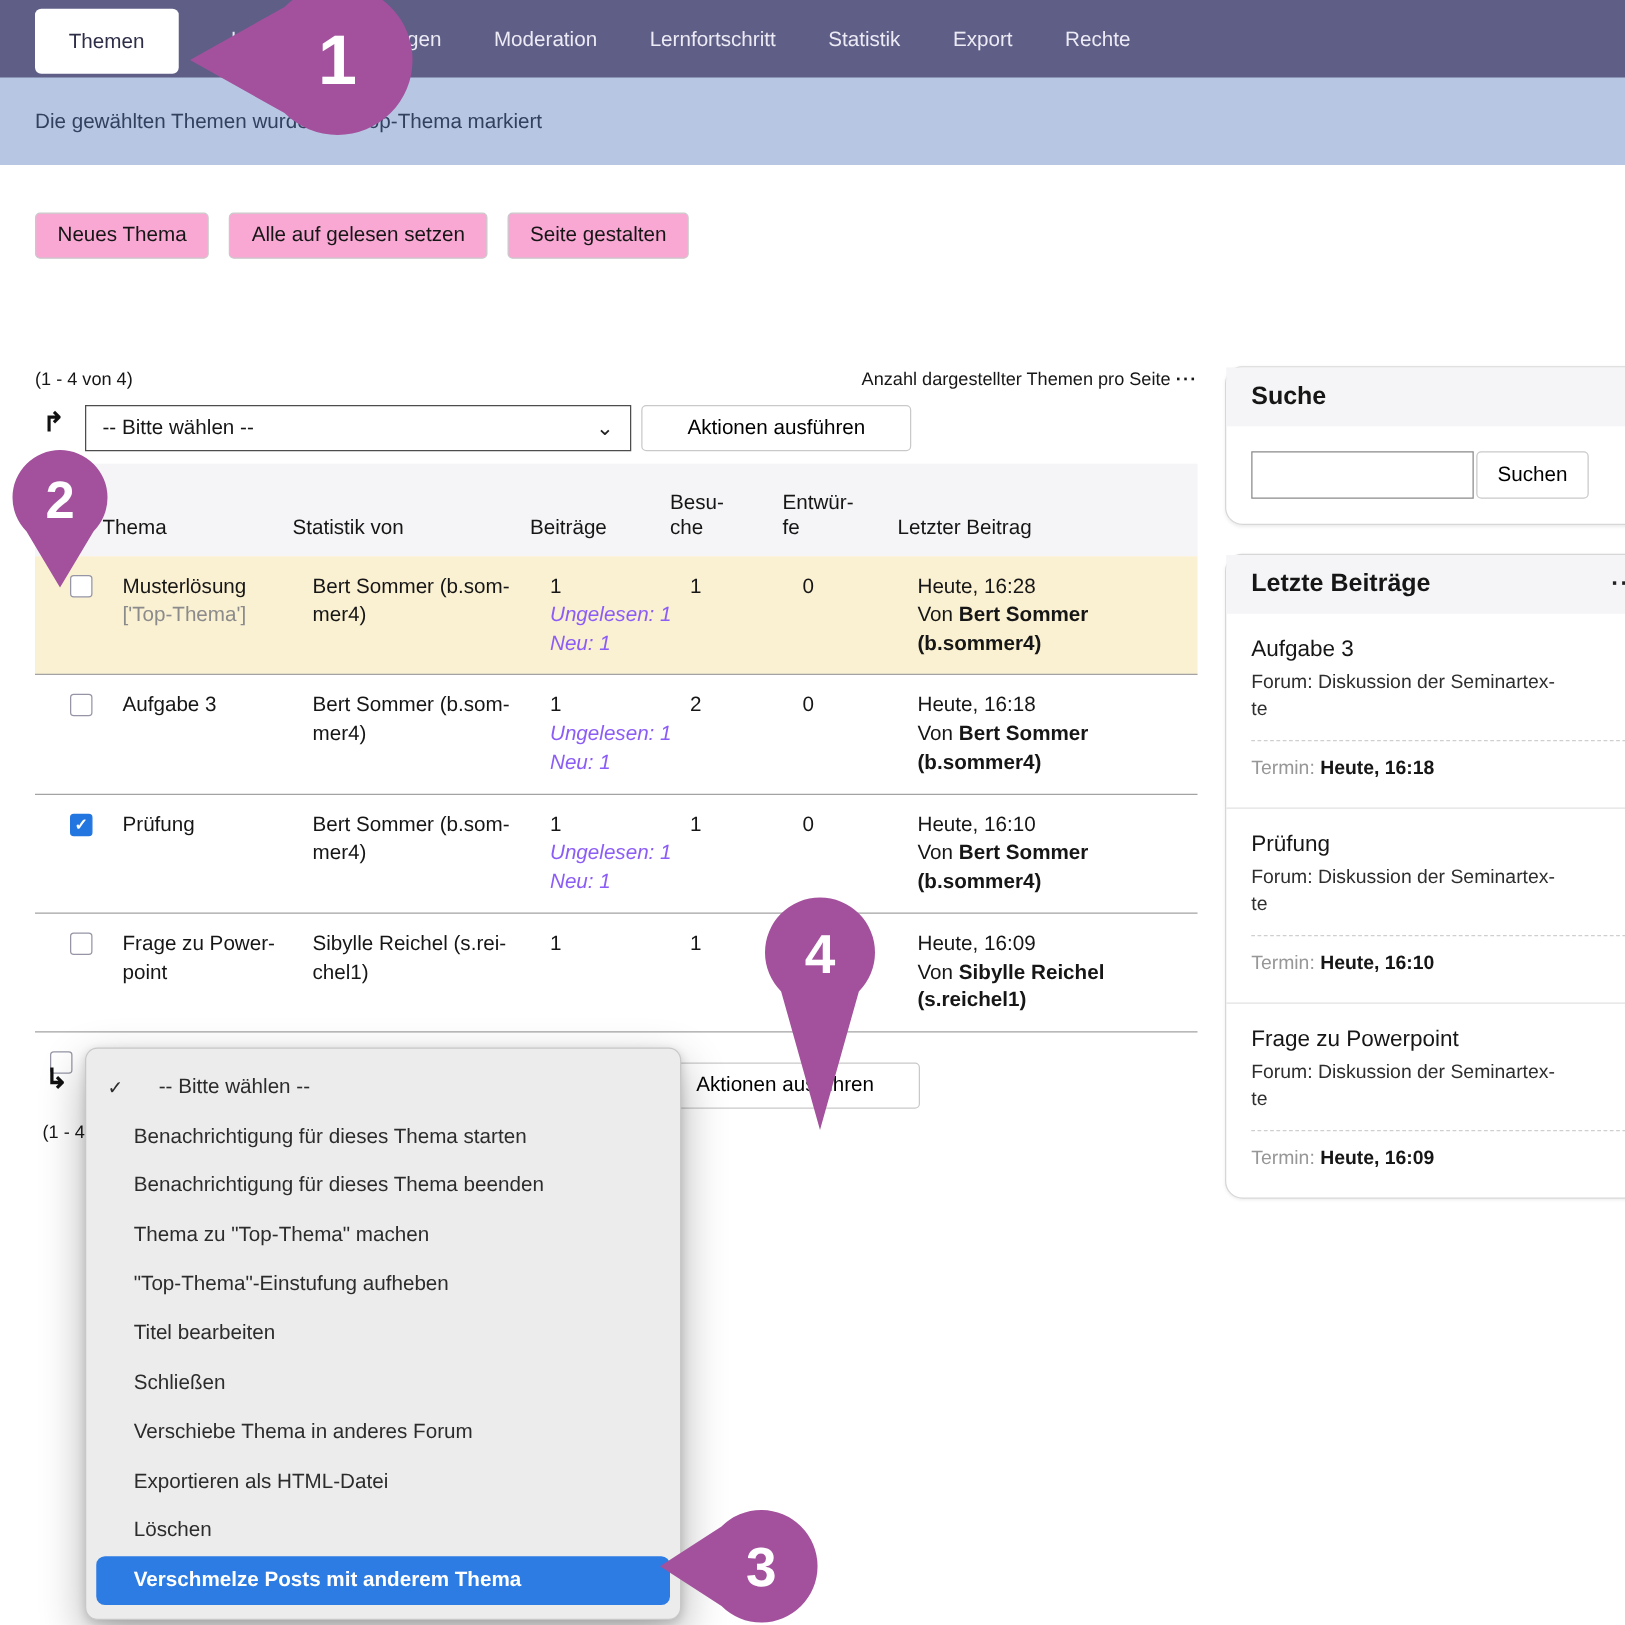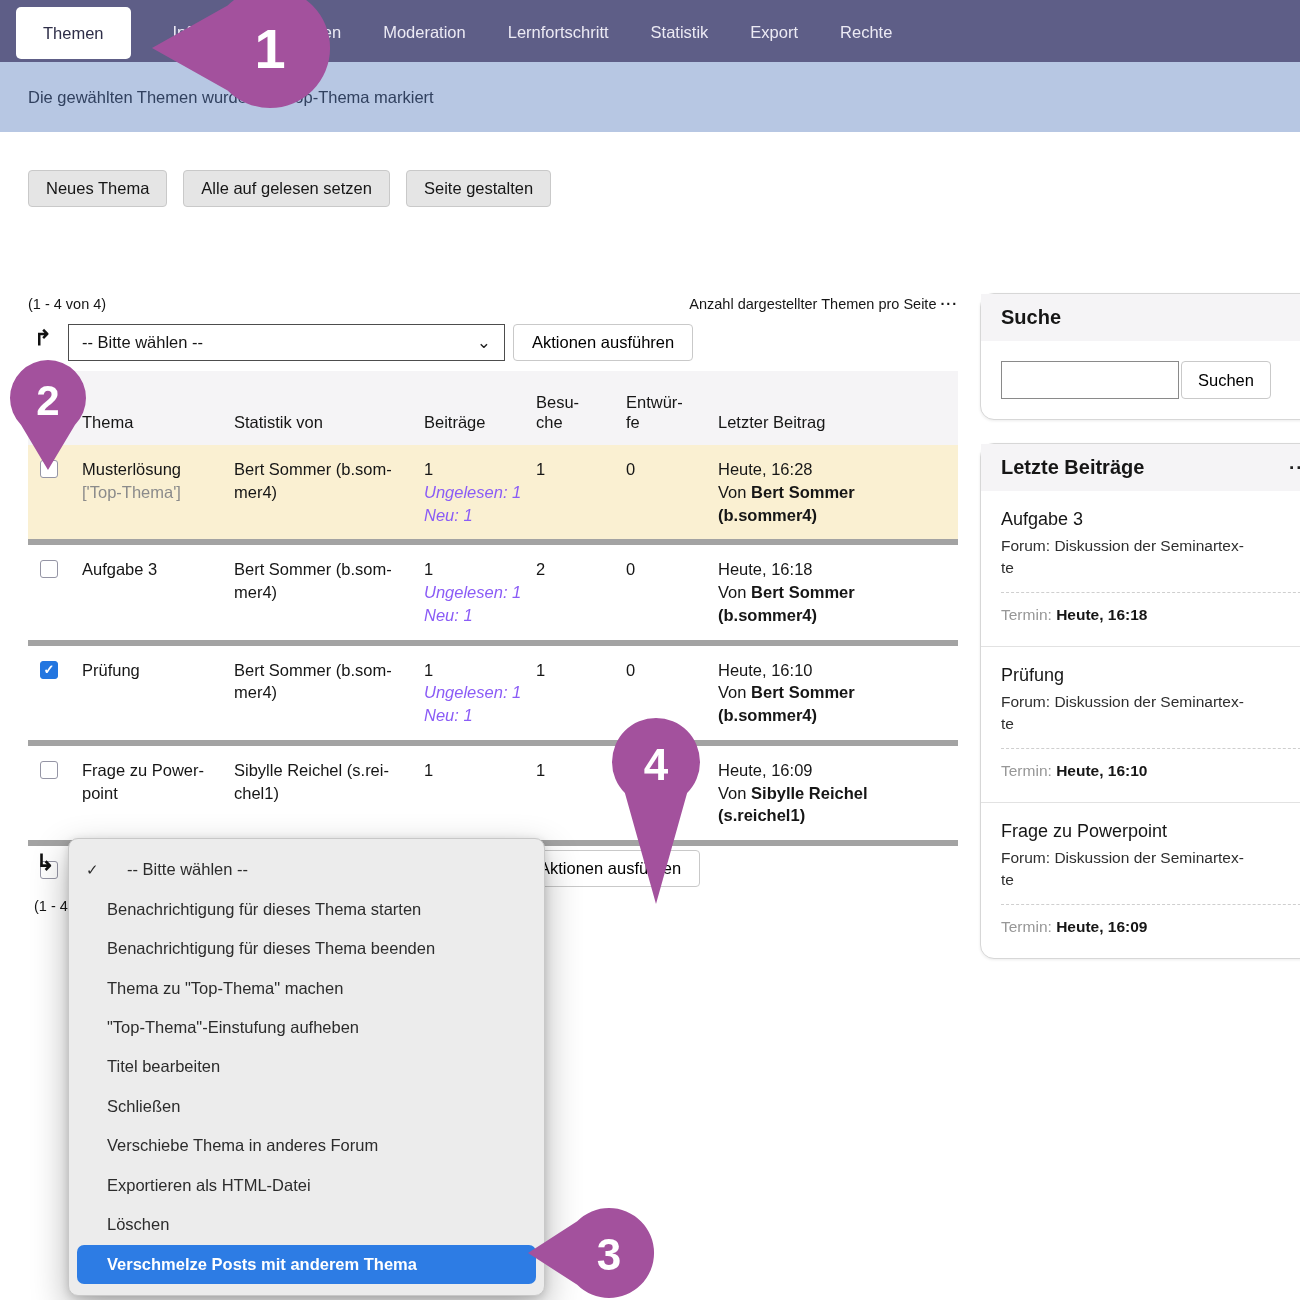--- a/index.html
+++ b/index.html
@@ -1,46 +1,46 @@
 <!DOCTYPE html>
 <html><head>
 <meta charset="utf-8">
 <style>
   html,body{margin:0;padding:0;}
   body{width:1300px;height:1300px;background:#fff;font-family:"Liberation Sans",sans-serif;color:#161616;overflow:hidden;}
   #page{position:relative;width:1300px;height:1300px;overflow:hidden;}
   .pre{white-space:pre-line;}
 
   
-  .nav{position:absolute;top:0;left:0;width:100%;height:64px;background:#5e5e87;display:flex;align-items:stretch;padding-left:16px;box-sizing:border-box;}
+  .nav{position:absolute;top:0;left:0;width:100%;height:64px;background:#5e5e87;display:flex;align-items:stretch;padding-left:28px;box-sizing:border-box;}
   .tab{display:flex;align-items:center;color:#eceaf4;font-size:16.5px;margin-right:42px;cursor:pointer;}
   .tab.active{background:#fff;color:#2e2e48;padding:0 27px;margin-top:7px;margin-bottom:5px;border-radius:5px;font-weight:400;}
 
   
   .banner{position:absolute;top:62px;left:0;width:100%;height:70px;background:#b7c7e3;color:#31415f;display:flex;align-items:center;padding:0 28px;box-sizing:border-box;font-size:16.5px;}
 
   
   .toolbar{position:absolute;top:170px;left:28px;display:flex;gap:16px;}
-  .btn{background:#e5e5e5;border:1px solid #c9c9c9;border-radius:4px;font-size:16.5px;padding:8px 17px;color:#161616;font-family:inherit;cursor:pointer;}
+  .btn{background:#f9a8d4;border:1px solid #c9c9c9;border-radius:4px;font-size:16.5px;padding:8px 17px;color:#161616;font-family:inherit;cursor:pointer;}
 
   
   .main{position:absolute;left:28px;top:296px;width:930px;}
   .pag-row{display:flex;justify-content:space-between;align-items:baseline;font-size:14.5px;margin-bottom:12px;}
   .dots{font-weight:700;letter-spacing:1px;}
   .action-row{display:flex;align-items:center;margin-bottom:10px;position:relative;padding-left:40px;}
   .redirect-arrow{position:absolute;left:6px;top:2px;font-size:21px;font-weight:700;color:#111;}
   .select-box{width:437px;height:37px;border:1px solid #4d4d4d;background:#fff;display:flex;align-items:center;justify-content:space-between;padding:0 13px;box-sizing:border-box;font-size:16.5px;cursor:pointer;}
   .chevron{font-size:17px;color:#222;}
-  .exec-btn{margin-left:8px;height:37px;border:1px solid #c9c9c9;border-radius:4px;background:#fff;padding:0 18px;font-size:16.5px;font-family:inherit;cursor:pointer;}
+  .exec-btn{margin-left:8px;height:37px;border:1px solid #c9c9c9;border-radius:4px;background:#fff;padding:0 36px;font-size:16.5px;font-family:inherit;cursor:pointer;}
 
   
   .grid{display:grid;grid-template-columns:54px 152px 190px 112px 90px 92px 1fr;}
   .thead{background:#f5f4f6;min-height:74px;align-items:end;padding:12px 0 12px;box-sizing:border-box;font-size:16.5px;}
   .thead > div{padding-right:10px;line-height:1.25;}
-  .trow{padding:13px 0;border-bottom:6px solid #a3a3a3;font-size:16.5px;line-height:1.38;align-items:start;}
+  .trow{padding:13px 16px;border-bottom:1px solid #a3a3a3;font-size:16.5px;line-height:1.38;align-items:start;}
   .trow > div{padding-right:10px;}
   .trow.highlight{background:#faf0d2;}
   .cbcell{padding-left:12px;padding-top:2px;}
   .cb{width:18px;height:18px;border:1.5px solid #9595a5;border-radius:3px;background:#fff;box-sizing:border-box;display:flex;align-items:center;justify-content:center;cursor:pointer;}
   .cb.checked{background:#2376e0;border-color:#2376e0;color:#fff;font-size:13px;font-weight:700;}
   .muted{color:#8b8b8b;}
   .orange{color:#8b5cf6;font-style:italic;}
   .b{font-weight:700;}
   .select-all{display:flex;align-items:center;gap:22px;padding:14px 0 14px 12px;font-size:16.5px;}
 

